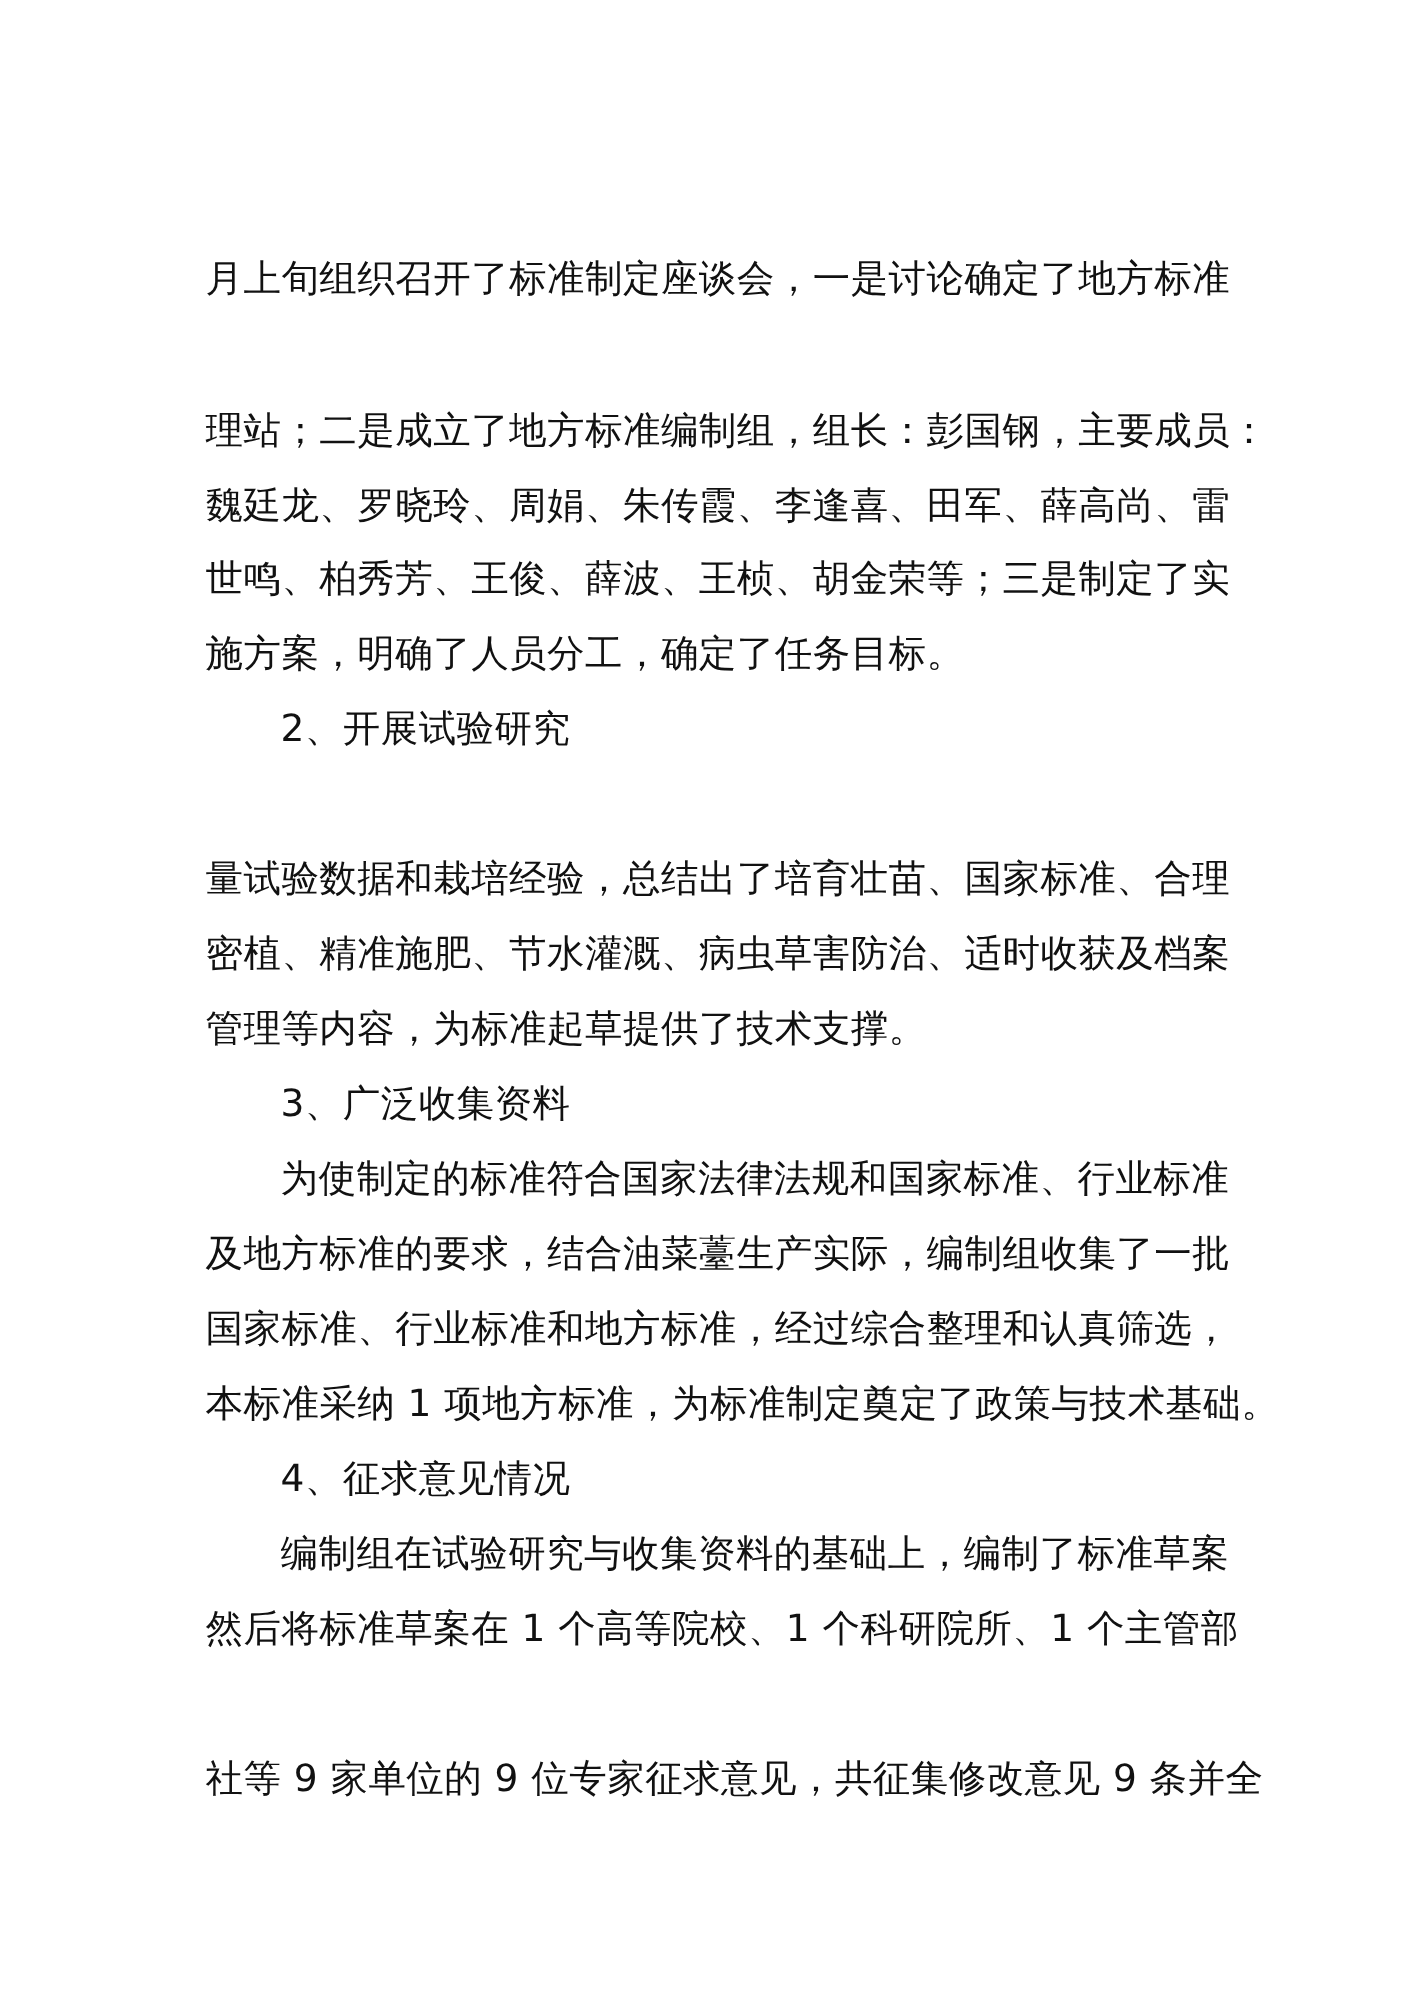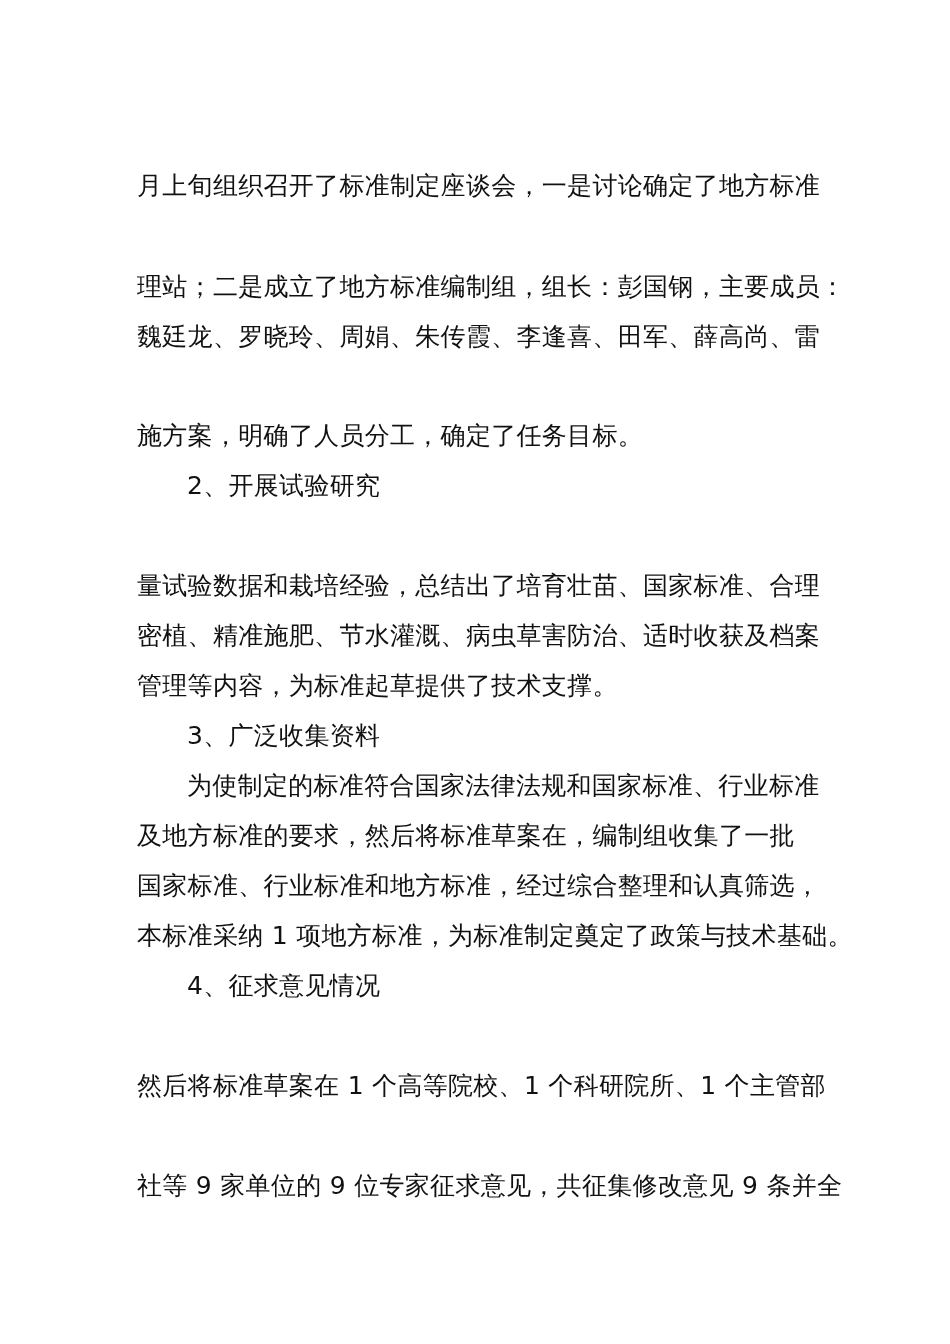--- a/index.html
+++ b/index.html
@@ -38,26 +38,28 @@
       width: 662px;
     }
   </style>
 </head>
 <body>
 
 <div class="page">
   <div class="line" style="top:170px">月上旬组织召开了标准制定座谈会，一是讨论确定了地方标准</div>
   <div class="line" style="top:271px">理站；二是成立了地方标准编制组，组长：彭国钢，主要成员：</div>
   <div class="line" style="top:321px">魏廷龙、罗晓玲、周娟、朱传霞、李逢喜、田军、薛高尚、雷</div>
+  <div class="line" style="top:370px">世鸣、柏秀芳、王俊、薛波、王桢、胡金荣等；三是制定了实</div>
   <div class="line" style="top:420px">施方案，明确了人员分工，确定了任务目标。</div>
   <div class="line indent" style="top:470px">2、开展试验研究</div>
   <div class="line" style="top:570px">量试验数据和栽培经验，总结出了培育壮苗、国家标准、合理</div>
   <div class="line" style="top:620px">密植、精准施肥、节水灌溉、病虫草害防治、适时收获及档案</div>
   <div class="line" style="top:670px">管理等内容，为标准起草提供了技术支撑。</div>
   <div class="line indent" style="top:720px">3、广泛收集资料</div>
   <div class="line indent" style="top:770px">为使制定的标准符合国家法律法规和国家标准、行业标准</div>
-  <div class="line" style="top:820px">及地方标准的要求，然后将标准草案在，编制组收集了一批</div>
+  <div class="line" style="top:820px">及地方标准的要求，结合油菜薹生产实际，编制组收集了一批</div>
   <div class="line" style="top:870px">国家标准、行业标准和地方标准，经过综合整理和认真筛选，</div>
   <div class="line" style="top:920px">本标准采纳 1 项地方标准，为标准制定奠定了政策与技术基础。</div>
   <div class="line indent" style="top:970px">4、征求意见情况</div>
+  <div class="line indent" style="top:1020px">编制组在试验研究与收集资料的基础上，编制了标准草案</div>
   <div class="line" style="top:1070px">然后将标准草案在 1 个高等院校、1 个科研院所、1 个主管部</div>
   <div class="line" style="top:1170px">社等 9 家单位的 9 位专家征求意见，共征集修改意见 9 条并全</div>
 </div>
 
 </body></html>

